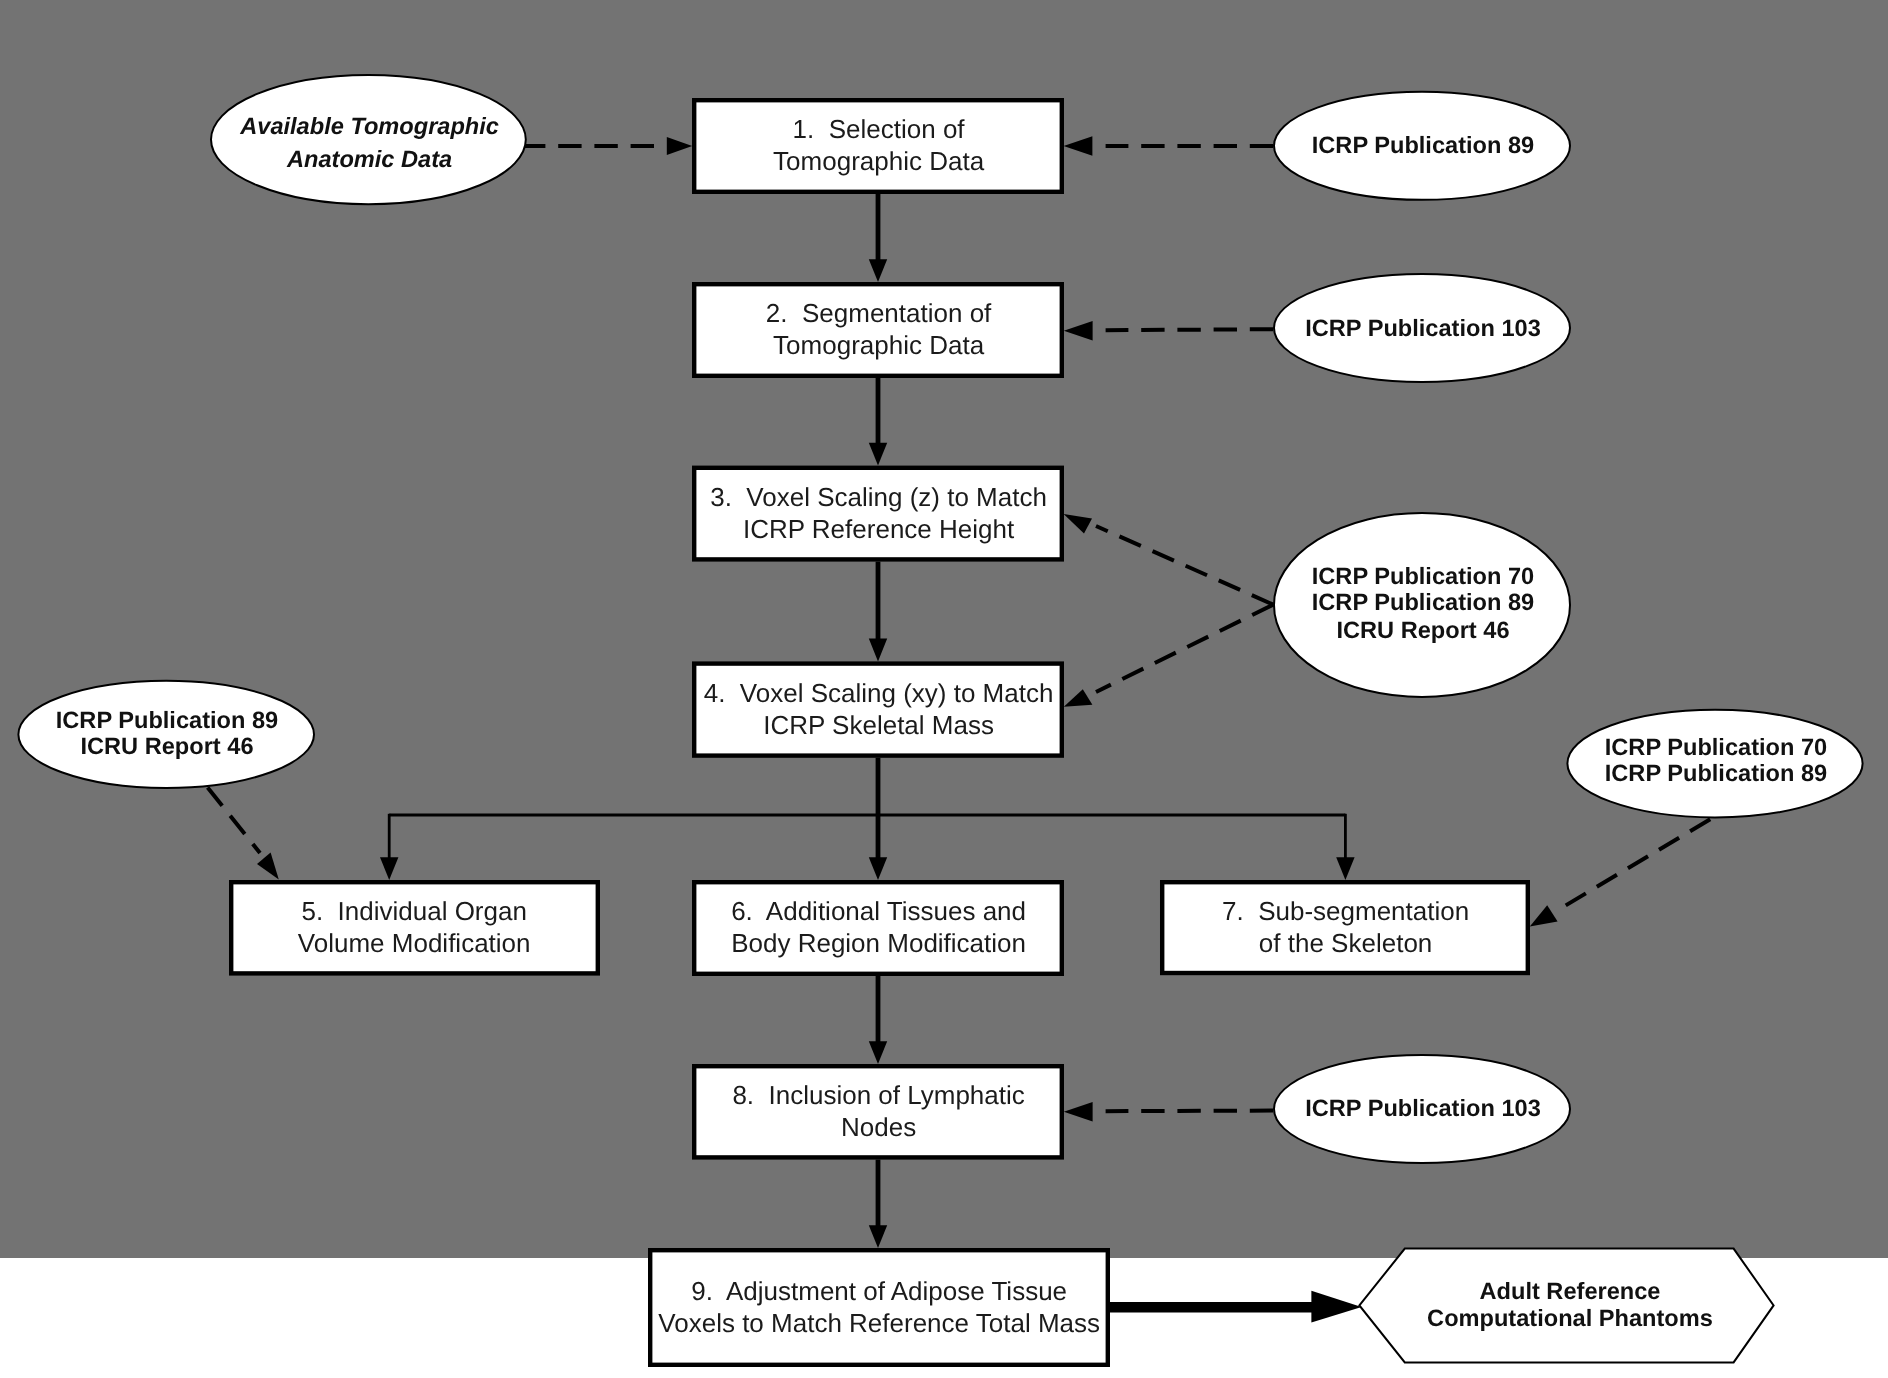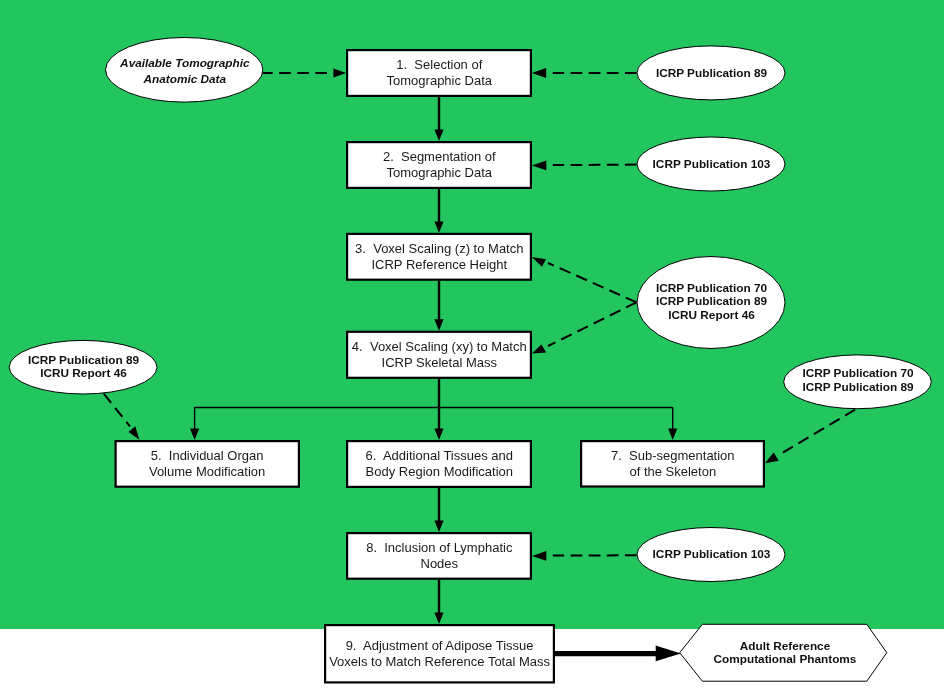--- a/index.html
+++ b/index.html
@@ -11,21 +11,21 @@
   body {
     width: 944px;
     height: 689px;
     overflow: hidden;
     font-family: "Liberation Sans", sans-serif;
   }
   #canvas {
     position: relative;
     width: 944px;
     height: 629px;
-    background: #22c55e;
+    background: #737373;
   }
   svg.layer {
     position: absolute;
     left: 0;
     top: 0;
     width: 944px;
     height: 689px;
   }
   .node-shape {
     fill: #ffffff;

